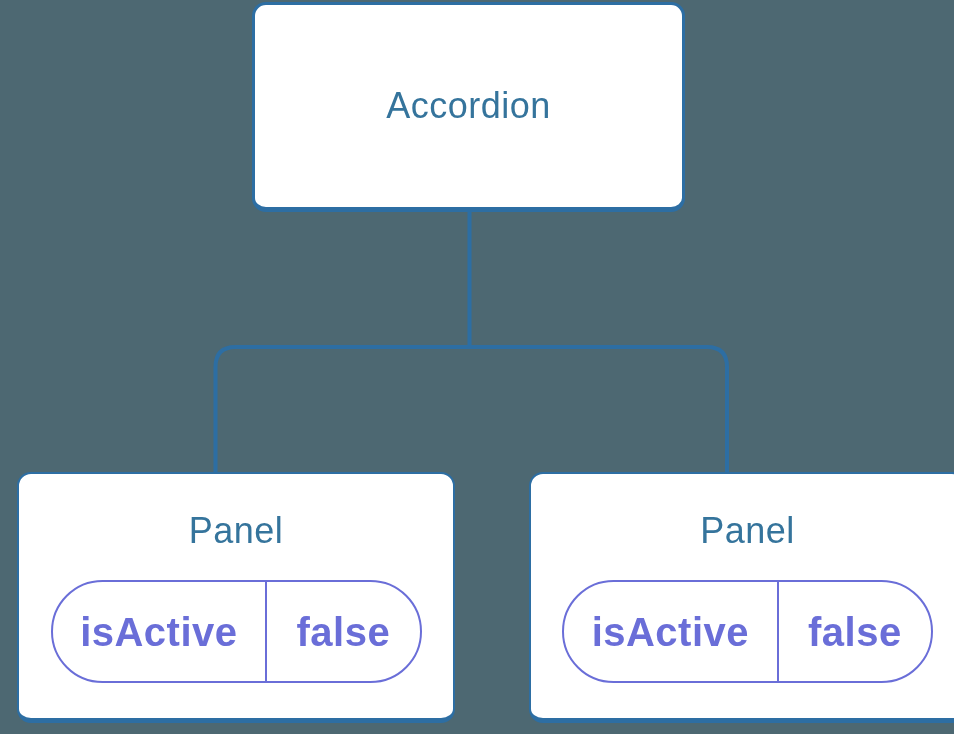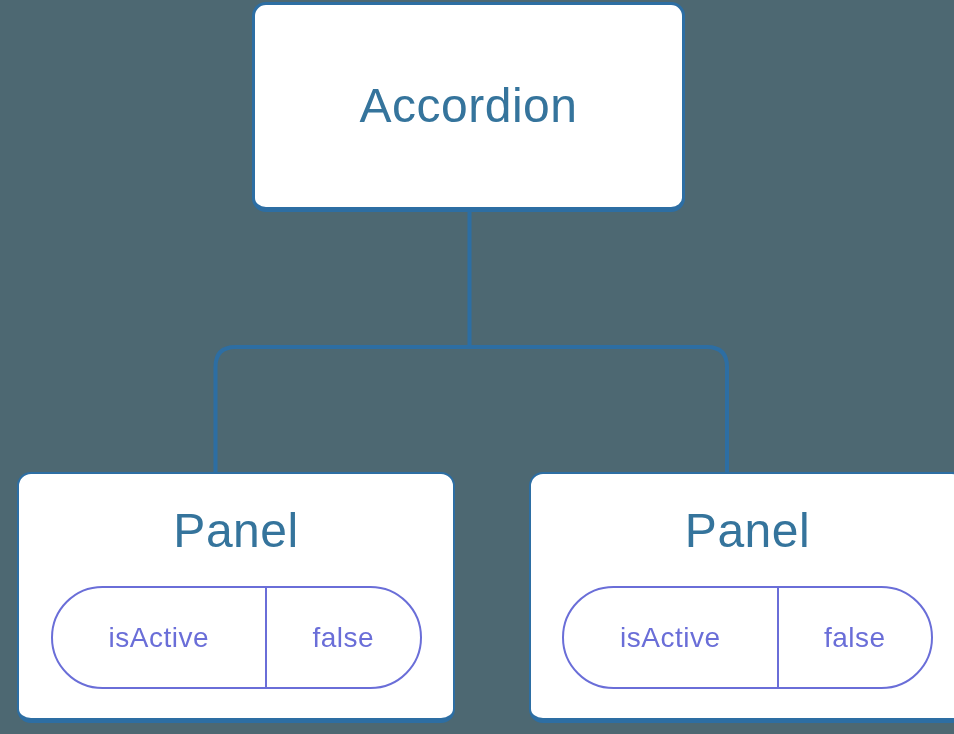--- a/index.html
+++ b/index.html
@@ -11,29 +11,29 @@
   }
   *{margin:0;padding:0;box-sizing:border-box;}
   html,body{width:954px;height:734px;overflow:hidden;background:var(--background);
     font-family:"Liberation Sans","DejaVu Sans",sans-serif;}
   .stage{position:relative;width:954px;height:734px;background:var(--background);}
   .connectors{position:absolute;left:0;top:0;width:954px;height:734px;}
   .connectors path{stroke:var(--line);stroke-width:4;fill:none;}
   .node{position:absolute;background:var(--node-fill);
     border:3px solid var(--line);border-bottom-width:5px;border-radius:14px;
     display:flex;flex-direction:column;align-items:center;justify-content:center;}
-  .node-label{font-size:48px;font-weight:500;color:var(--node-text);line-height:1;letter-spacing:.5px;}
+  .node-label{font-size:36px;font-weight:500;color:var(--node-text);line-height:1;letter-spacing:.5px;}
   .accordion-node{left:252px;top:2px;width:433px;height:210px;}
   .panel-node{border-width:2.5px;border-bottom-width:5px;gap:31px;padding-top:4px;margin-left:15px;}
   .panel-left{left:2px;top:472px;width:438px;height:251px;}
   .panel-right{left:514px;top:472px;width:437px;height:251px;}
   .state-pill{width:371px;height:103px;border:2.5px solid var(--state);
     border-radius:52px;display:flex;overflow:hidden;background:var(--node-fill);}
   .pill-cell{display:flex;align-items:center;justify-content:center;
-    font-size:28px;font-weight:400;color:var(--state);line-height:1;letter-spacing:.5px;}
+    font-size:40px;font-weight:700;color:var(--state);line-height:1;letter-spacing:.5px;}
   .pill-key{width:58.5%;border-right:2.5px solid var(--state);}
   .pill-value{width:41.5%;}
 </style>
 </head>
 <body>
 
 <div class="stage">
 
   <svg class="connectors" viewBox="0 0 954 734" xmlns="http://www.w3.org/2000/svg" aria-hidden="true">
     <path d="M 469.5 206 L 469.5 349"></path>

